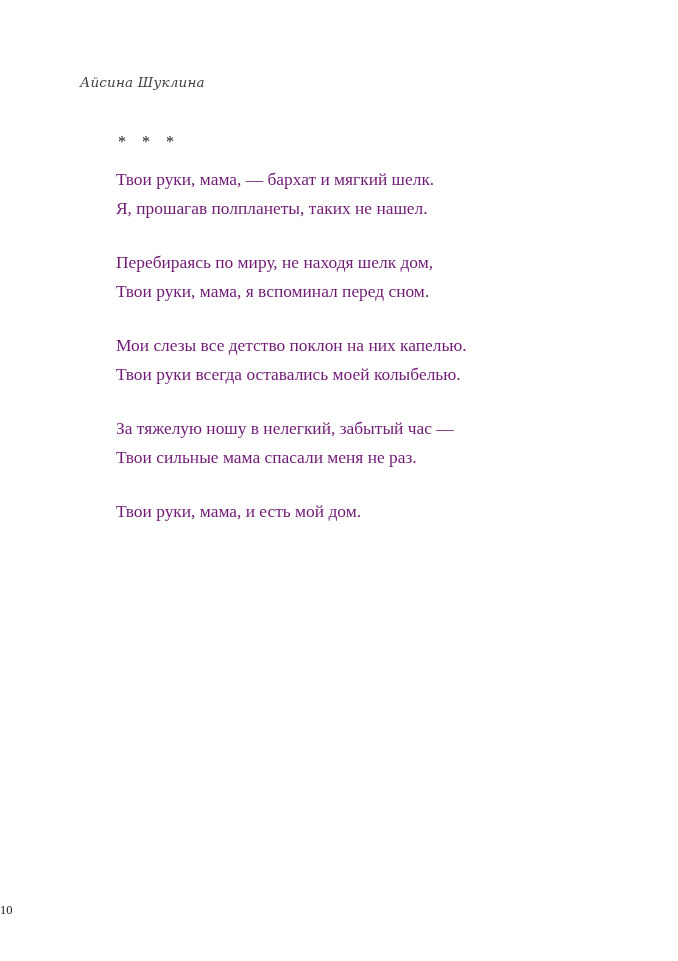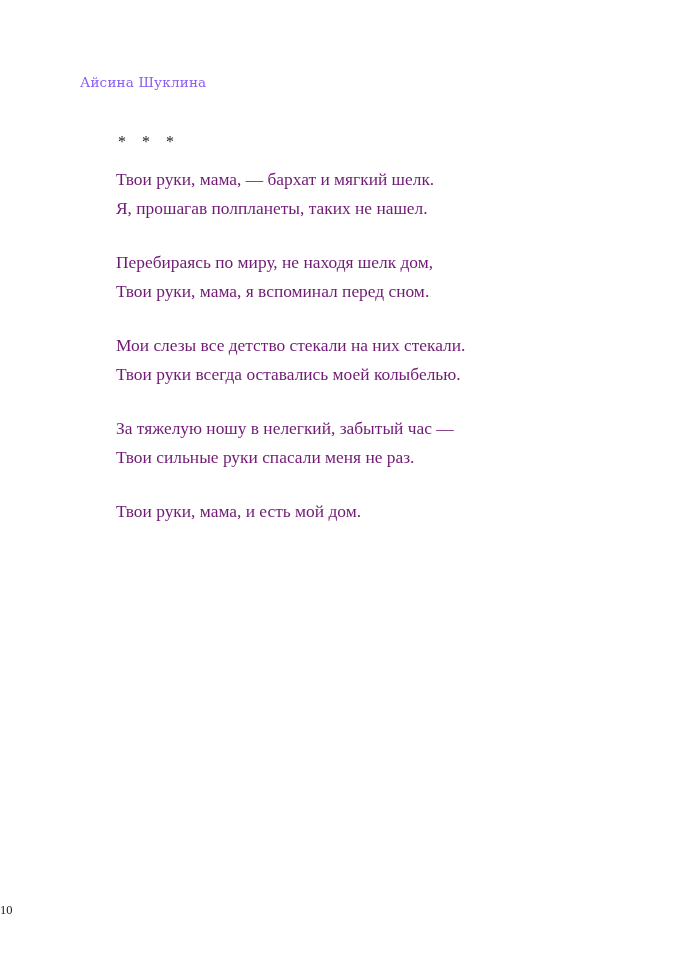--- a/index.html
+++ b/index.html
@@ -18,23 +18,24 @@
     margin: 0 auto;
     background: #ffffff;
     box-sizing: border-box;
     overflow: hidden;
   }
   .running-head {
     position: absolute;
     top: 74px;
     left: 80px;
     font-family: "DejaVu Serif", serif;
+    font-style: italic;
     font-size: 13.5px;
     letter-spacing: 0.2px;
-    color: #8b5cf6;
+    color: #404040;
   }
   .poem {
     position: absolute;
     top: 132px;
     left: 116px;
     width: 480px;
   }
   .asterisks {
     font-family: "Liberation Serif", serif;
     font-size: 16px;
@@ -82,28 +83,28 @@
       <div class="line">Твои руки, мама, — бархат и мягкий шелк.</div>
       <div class="line">Я, прошагав полпланеты, таких не нашел.</div>
     </div>
 
     <div class="stanza">
       <div class="line">Перебираясь по миру, не находя шелк дом,</div>
       <div class="line">Твои руки, мама, я вспоминал перед сном.</div>
     </div>
 
     <div class="stanza">
-      <div class="line">Мои слезы все детство стекали на них стекали.</div>
+      <div class="line">Мои слезы все детство поклон на них капелью.</div>
       <div class="line">Твои руки всегда оставались моей колыбелью.</div>
     </div>
 
 
     <div class="stanza">
       <div class="line">За тяжелую ношу в нелегкий, забытый час —</div>
-      <div class="line">Твои сильные руки спасали меня не раз.</div>
+      <div class="line">Твои сильные мама спасали меня не раз.</div>
     </div>
 
     <div class="stanza">
       <div class="line">Твои руки, мама, и есть мой дом.</div>
     </div>
 
   </div>
 
   <div class="folio">10</div>
 

